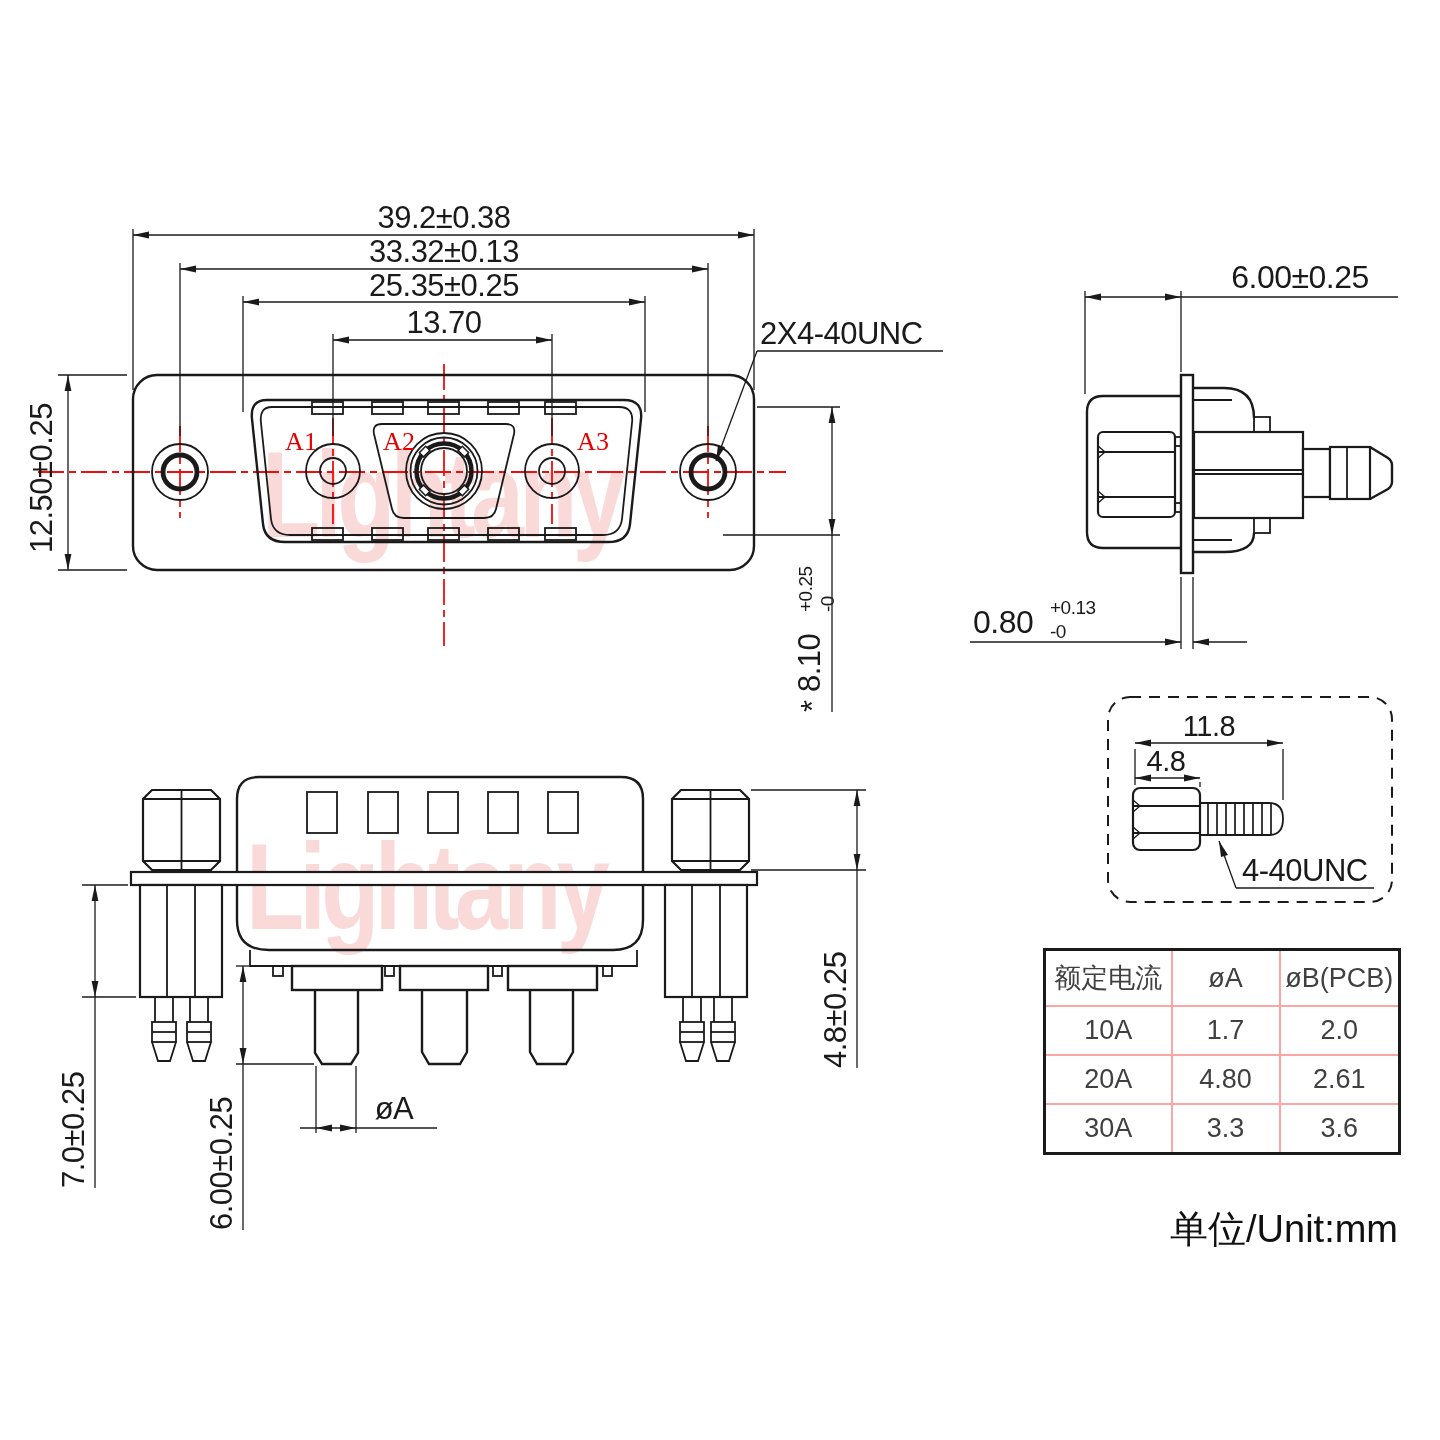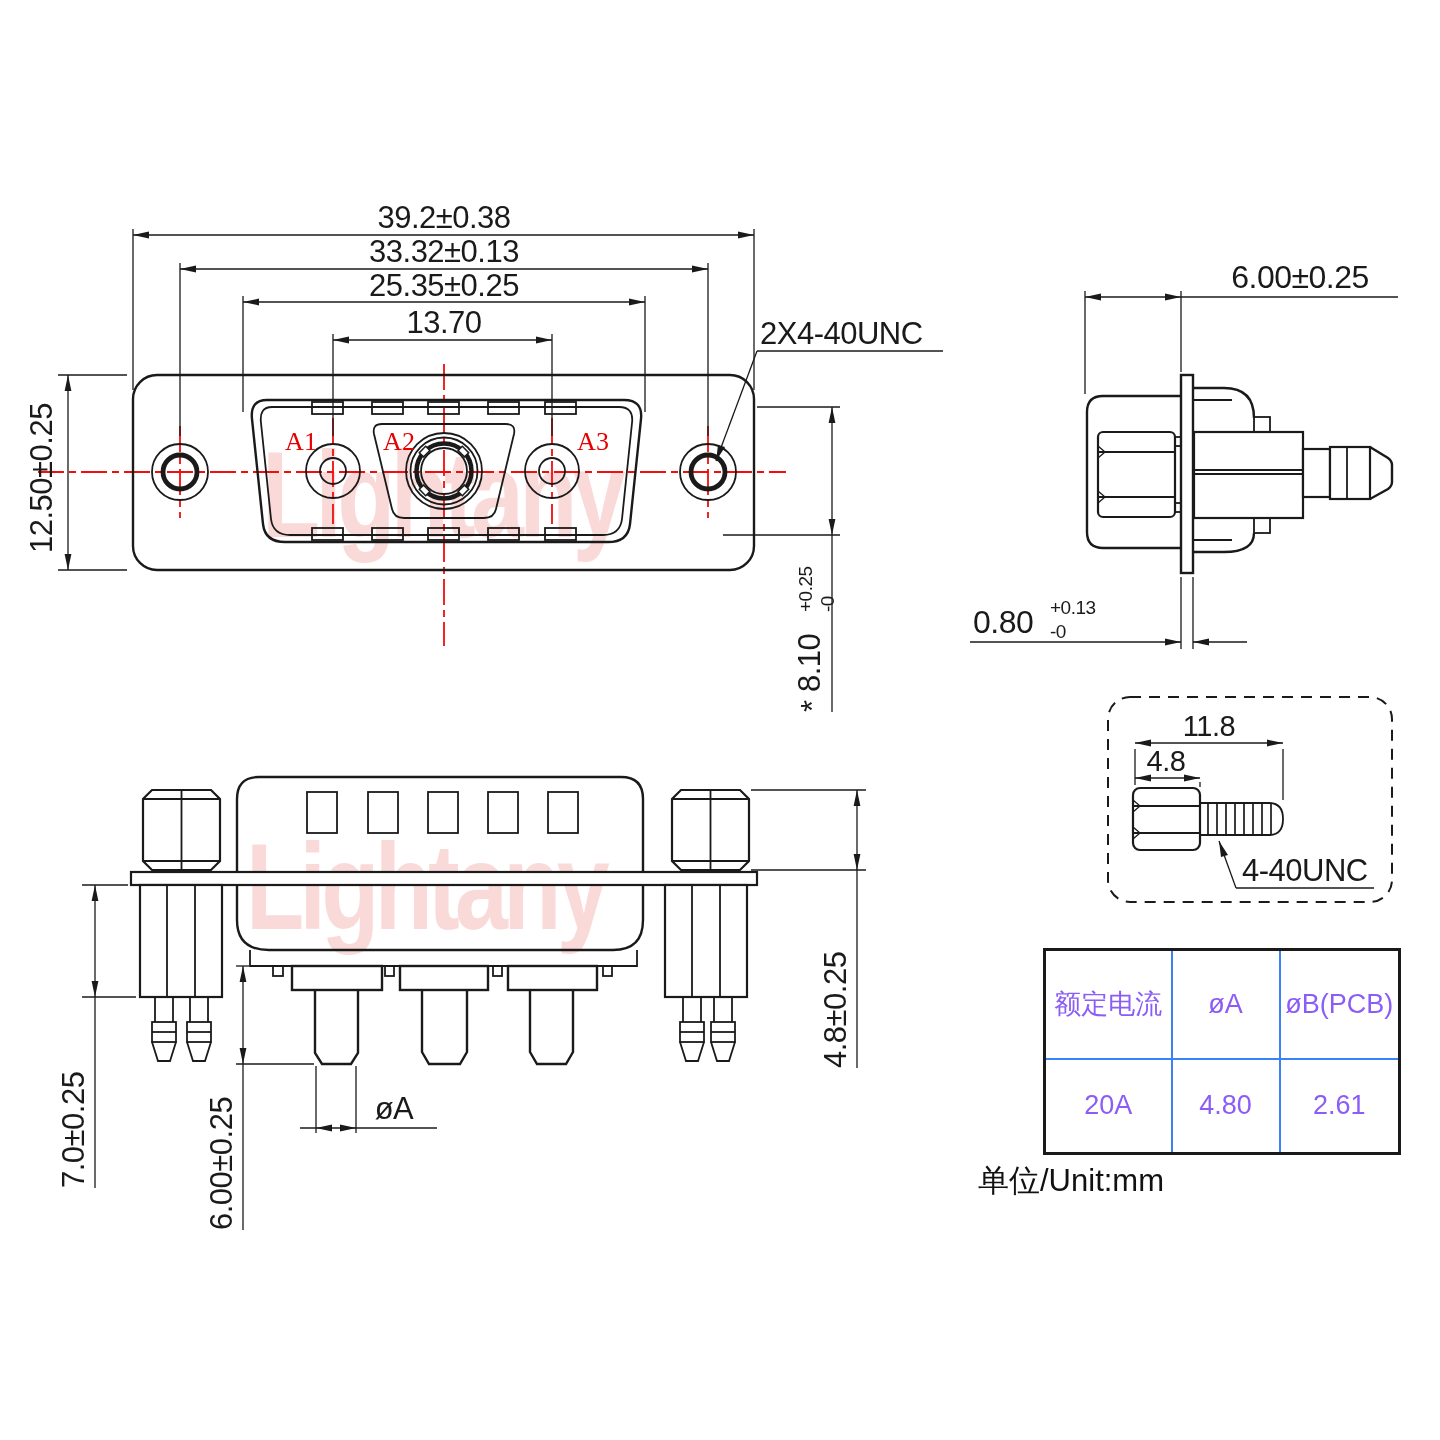--- a/index.html
+++ b/index.html
@@ -21,26 +21,26 @@
   .dsc {font-size:29px;}
   .lbl {font-family:"Liberation Serif",serif;font-size:26px;fill:#e60000;}
 
   
   .wm{position:absolute;font-weight:700;font-size:122px;line-height:1;color:rgba(233,106,98,0.25);
       letter-spacing:-6px;transform:scaleX(0.78);transform-origin:left top;white-space:nowrap;pointer-events:none;}
 
   
   #spec-table{position:absolute;left:1043px;top:948px;width:355px;height:207px;
       border-collapse:collapse;table-layout:fixed;background:#fff;}
-  #spec-table th,#spec-table td{border:2px solid #3b82f6;text-align:center;vertical-align:middle;
-      font-weight:400;font-size:27px;color:#8b5cf6;padding:0;margin-top:46px;}
+  #spec-table th,#spec-table td{border:2px solid #fca5a5;text-align:center;vertical-align:middle;
+      font-weight:400;font-size:27px;color:#404040;padding:0;margin-top:46px;}
   #spec-table{border:3px solid #1a1a1a;}
 
-  #unit-note{position:absolute;right:42px;top:1160px;width:420px;
-      font-size:31px;color:#111;}
+  #unit-note{position:absolute;right:42px;top:1204px;width:420px;text-align:right;
+      font-size:38px;color:#111;}
 </style>
 </head>
 <body>
 
 <div id="stage">
 
   <div class="wm" style="left:262px;top:434px;">Lightany</div>
   <div class="wm" style="left:246px;top:826px;">Lightany</div>
 
   <svg width="1440" height="1440" viewBox="0 0 1440 1440">
@@ -361,22 +361,32 @@
         <col style="width:108px">
         <col style="width:120px">
       </colgroup>
     <tbody>
         <tr>
       <th>额定电流</th>
       <th>øA</th>
       <th>øB(PCB)</th>
     </tr>
     <tr>
+      <td>10A</td>
+      <td>1.7</td>
+      <td>2.0</td>
+    </tr>
+    <tr>
       <td>20A</td>
       <td>4.80</td>
       <td>2.61</td>
     </tr>
+    <tr>
+      <td>30A</td>
+      <td>3.3</td>
+      <td>3.6</td>
+    </tr>
   </tbody>
     </table>
 
   <div id="unit-note">单位/Unit:mm</div>
 
 </div>
 
 </body></html>

